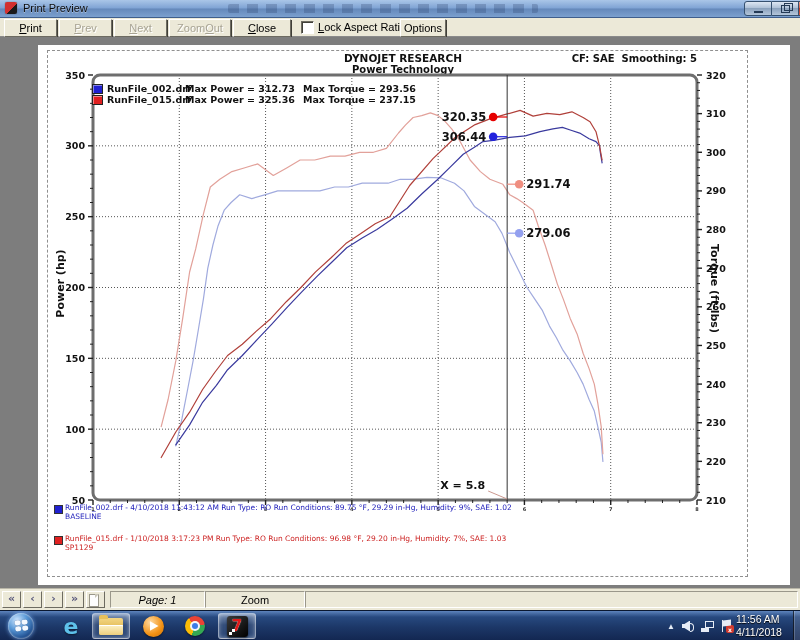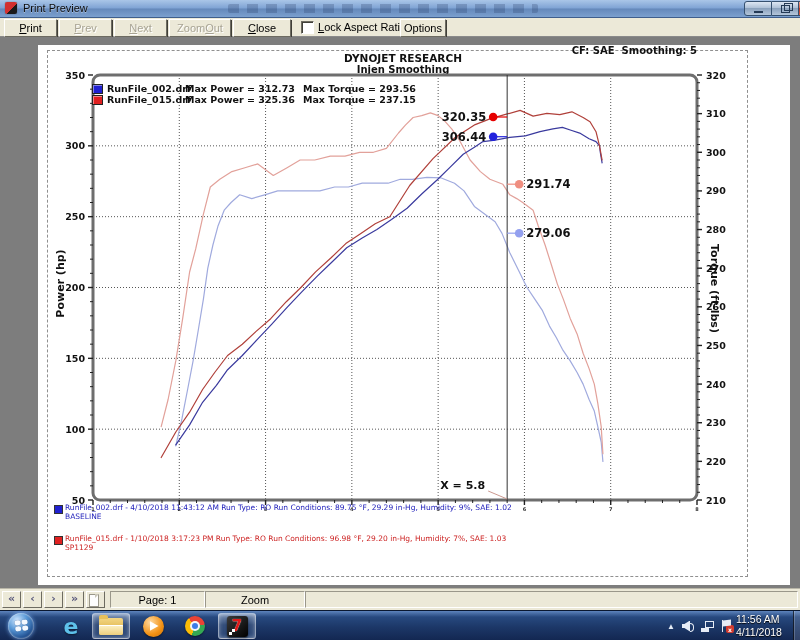--- a/index.html
+++ b/index.html
@@ -28,21 +28,21 @@
     box-shadow:1px 1px 0 #403f38;font-size:11px;color:#000;display:flex;align-items:center;justify-content:center;}
   .tbtn.disabled{color:#a8a494;text-shadow:1px 1px 0 #fff;}
   .chk{position:absolute;left:301px;top:3px;width:11px;height:11px;background:#fff;border:1px solid;border-color:#6d6b61 #fff #fff #6d6b61;box-shadow:inset 1px 1px 0 #403f38;}
   .chk-label{position:absolute;left:318px;top:3px;font-size:11px;color:#000;}
   
   .preview{position:absolute;left:0;top:37px;width:800px;height:551px;background:#7d7d7d;}
   .page{position:absolute;left:38px;top:8px;width:752px;height:540px;background:#fff;}
   .margin-dashes{position:absolute;left:9px;top:5px;width:699px;height:525px;border:1px dashed #909090;}
   .hdr-company{position:absolute;left:55px;top:7px;width:620px;text-align:center;font:bold 10.5px "DejaVu Sans",sans-serif;color:#111;}
   .hdr-sub{position:absolute;left:55px;top:19px;width:620px;text-align:center;font:bold 10px "DejaVu Sans",sans-serif;color:#111;}
-  .hdr-cf{position:absolute;right:93px;top:0;font:bold 10px "DejaVu Sans",sans-serif;color:#111;white-space:pre;}
+  .hdr-cf{position:absolute;right:93px;top:8px;font:bold 10px "DejaVu Sans",sans-serif;color:#111;white-space:pre;}
   svg.chart{position:absolute;left:0;top:0;width:752px;height:540px;}
   .legend{position:absolute;left:54px;top:38px;}
   .legend-row{display:flex;align-items:center;height:11px;font:bold 9.5px "DejaVu Sans",sans-serif;color:#111;white-space:nowrap;}
   .legend-swatch{width:9px;height:8px;border:1px solid #222;margin-right:4px;box-shadow:inset 1px 1px 0 rgba(255,255,255,.45);}
   .legend-file{width:78px;}
   .legend-power{width:118px;}
   .axis-title-left{position:absolute;left:-28px;top:232px;width:100px;text-align:center;transform:rotate(-90deg);
     font:bold 11px "DejaVu Sans",sans-serif;color:#111;}
   .axis-title-right{position:absolute;left:621px;top:237px;width:110px;text-align:center;transform:rotate(90deg);
     font:bold 11px "DejaVu Sans",sans-serif;color:#111;}
@@ -137,21 +137,21 @@
     <div class="tbtn" style="left:233px;width:56px;"><u>C</u>lose</div>
     <div class="chk"></div>
     <div class="chk-label"><u>L</u>ock Aspect Ratio</div>
     <div class="tbtn" style="left:400px;width:44px;">Options</div>
   </div>
 
   <div class="preview">
     <div class="page">
       <div class="margin-dashes"></div>
       <div class="hdr-company">DYNOJET RESEARCH</div>
-      <div class="hdr-sub">Injen Smoothing</div>
+      <div class="hdr-sub">Power Technology</div>
       <div class="hdr-cf">CF: SAE  Smoothing: 5</div>
 
       <svg class="chart" id="chart-svg" viewBox="0 0 752 540">
           <line x1="141.28571428571428" y1="30" x2="141.28571428571428" y2="455" stroke="#555" stroke-width="1" stroke-dasharray="1 2"></line>
           <line x1="227.57142857142858" y1="30" x2="227.57142857142858" y2="455" stroke="#555" stroke-width="1" stroke-dasharray="1 2"></line>
           <line x1="313.85714285714283" y1="30" x2="313.85714285714283" y2="455" stroke="#555" stroke-width="1" stroke-dasharray="1 2"></line>
           <line x1="400.14285714285717" y1="30" x2="400.14285714285717" y2="455" stroke="#555" stroke-width="1" stroke-dasharray="1 2"></line>
           <line x1="486.42857142857144" y1="30" x2="486.42857142857144" y2="455" stroke="#555" stroke-width="1" stroke-dasharray="1 2"></line>
           <line x1="572.7142857142857" y1="30" x2="572.7142857142857" y2="455" stroke="#555" stroke-width="1" stroke-dasharray="1 2"></line>
           <line x1="55" y1="100.83333333333333" x2="659" y2="100.83333333333333" stroke="#555" stroke-width="1" stroke-dasharray="1 2"></line>
@@ -367,21 +367,21 @@
   </div>
 
   <div class="statusbar">
     <div class="nav-btn" style="left:2px;">«</div>
     <div class="nav-btn" style="left:23px;">‹</div>
     <div class="nav-btn" style="left:44px;">›</div>
     <div class="nav-btn" style="left:65px;">»</div>
     <div class="nav-btn" style="left:86px;">
         <div class="page-ico"></div>
       </div>
-    <div class="sb-panel" style="left:110px;width:95px;">Page: 1</div>
+    <div class="sb-panel" style="left:110px;width:95px;font-style:italic;">Page: 1</div>
     <div class="sb-panel" style="left:205px;width:100px;">Zoom</div>
     <div class="sb-panel" style="left:305px;width:493px;"></div>
   </div>
 
   <div class="taskbar">
     <div class="start-orb">
       <div class="orb-logo">
           <div></div>
           <div></div>
           <div></div>

